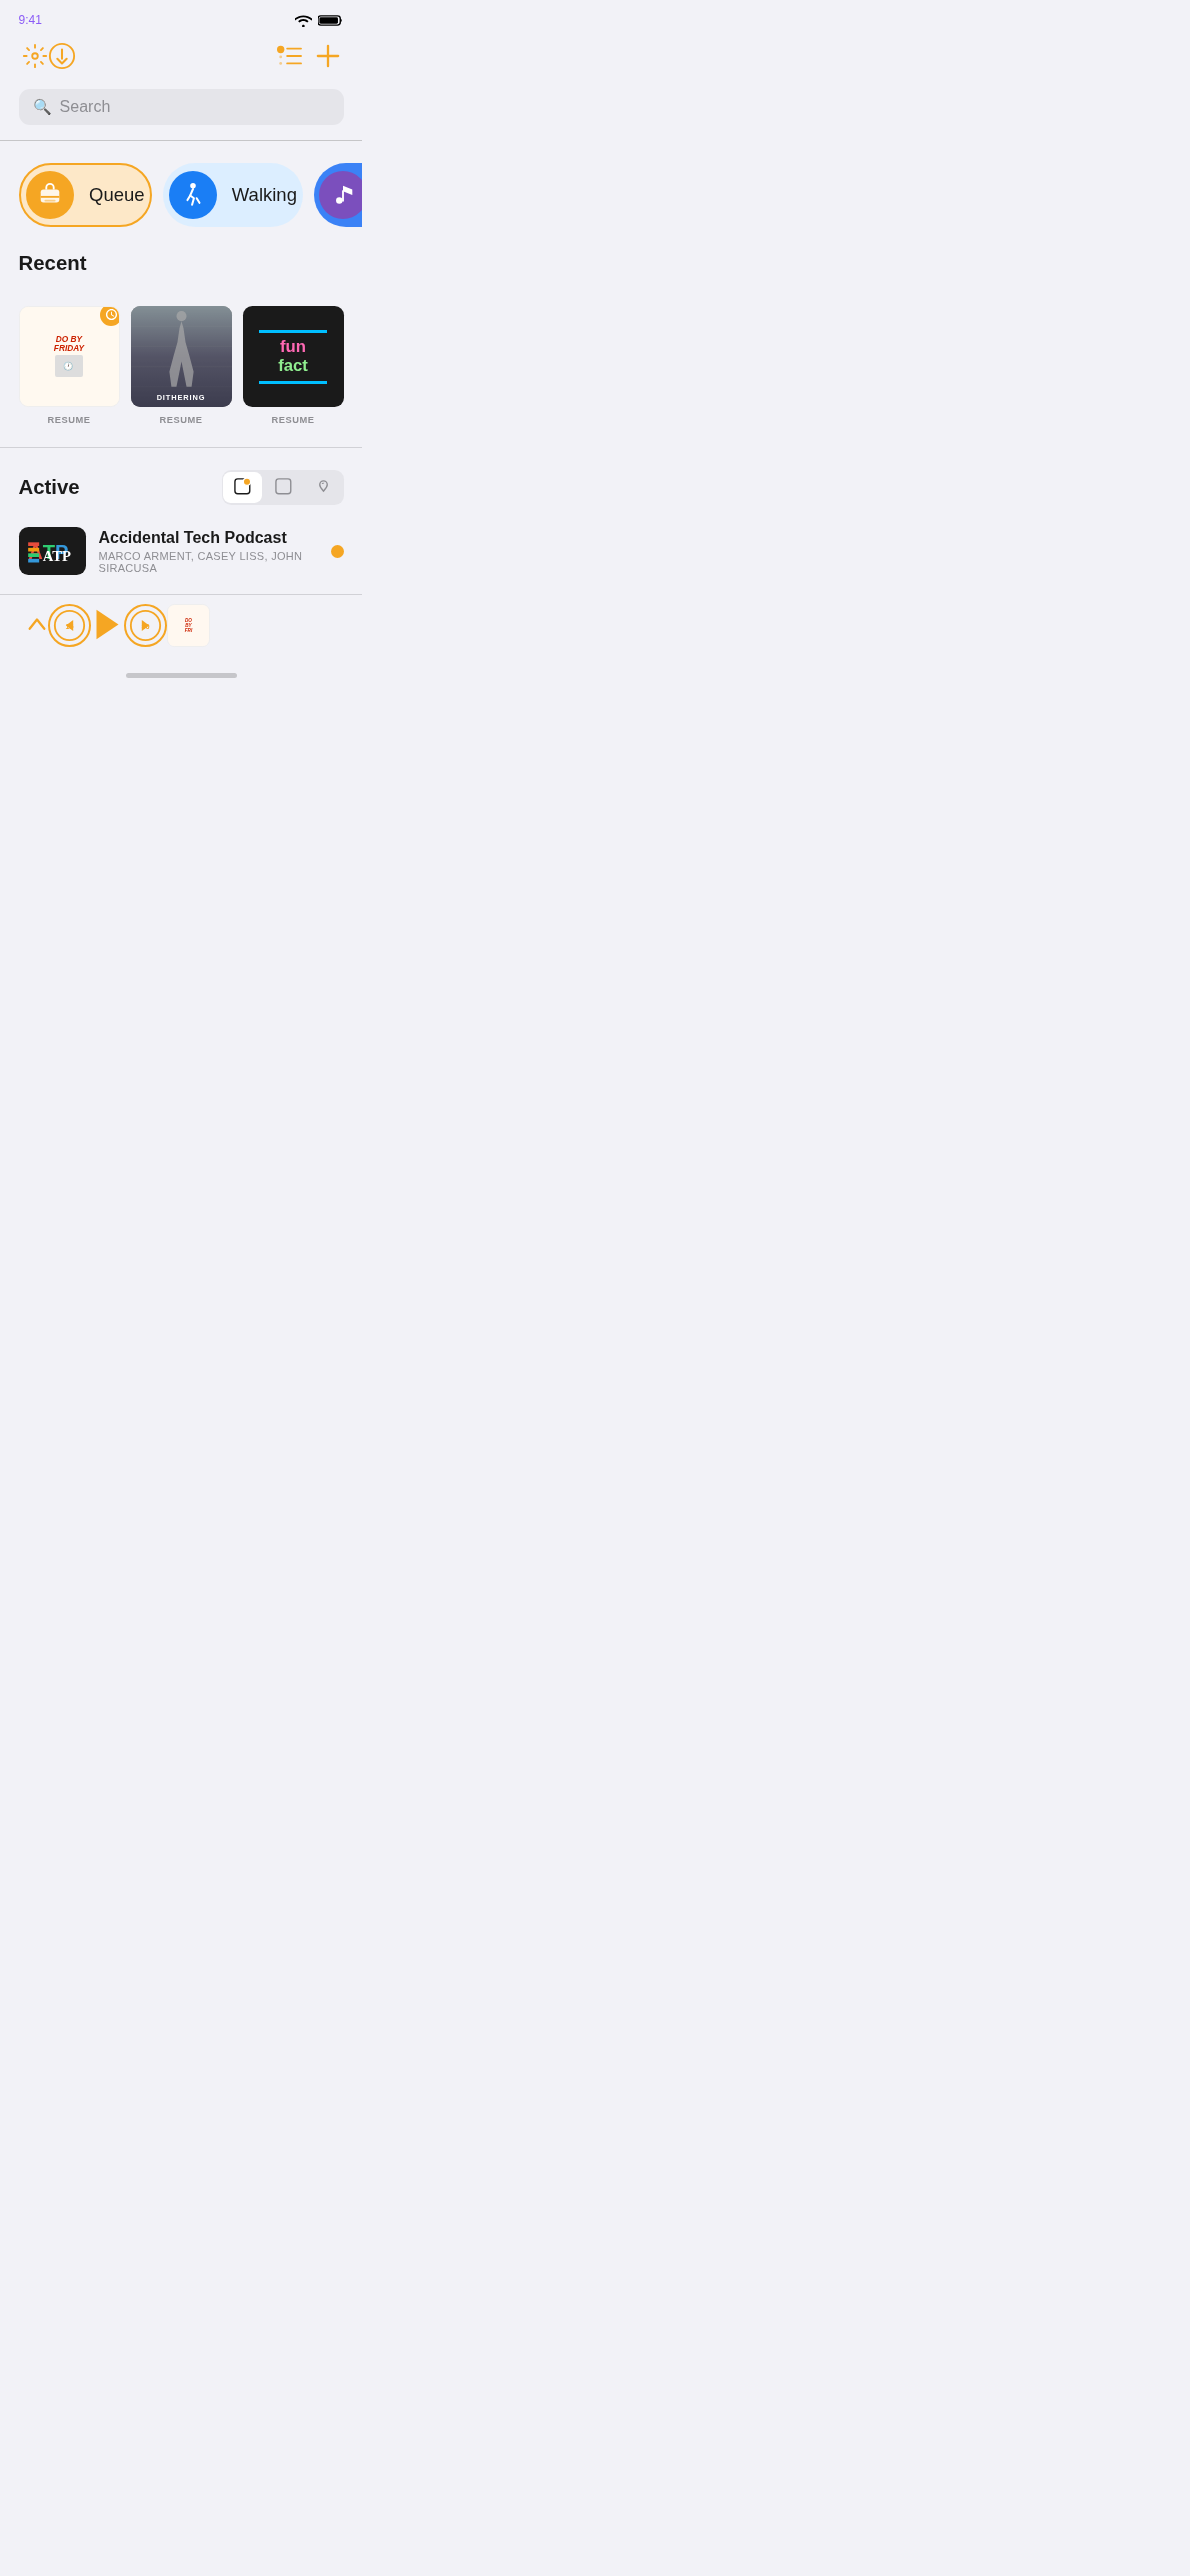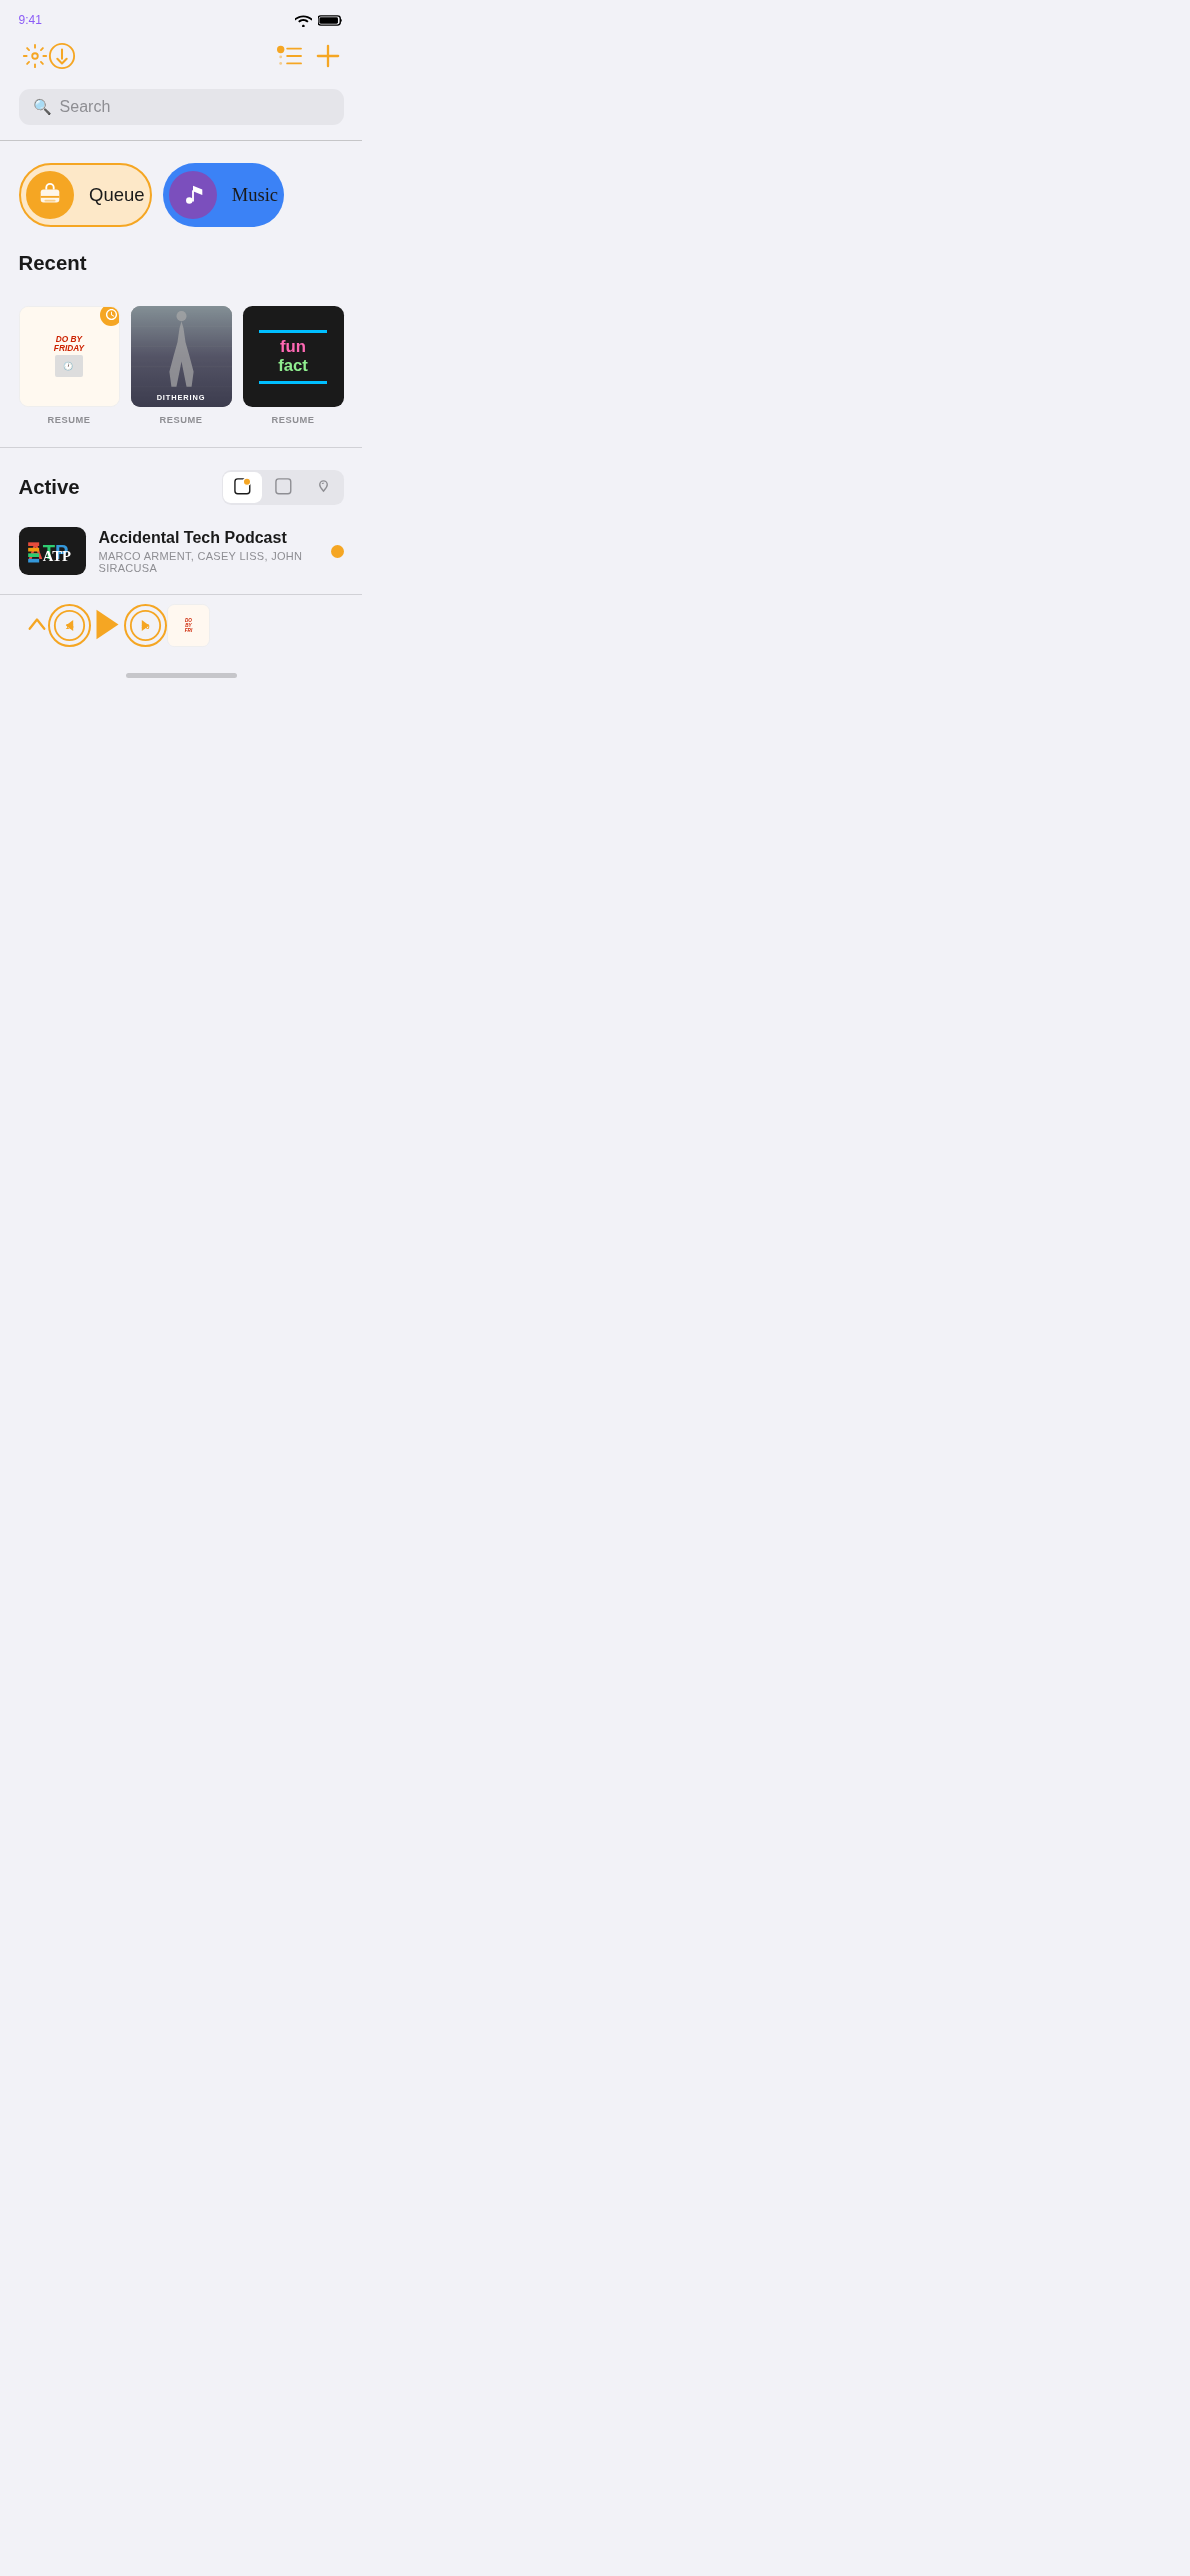--- a/index.html
+++ b/index.html
@@ -466,20 +466,31 @@
       <svg width="26" height="26" viewBox="0 0 28 28" fill="white">
         <rect x="4" y="8" width="20" height="14" rx="3" fill="white" opacity="0.9"></rect>
         <path d="M4 16h20" stroke="#f5a623" stroke-width="2"></path>
         <path d="M10 8V6a4 4 0 0 1 8 0v2" fill="none" stroke="white" stroke-width="2"></path>
         <rect x="8" y="19" width="12" height="2" rx="1" fill="#f5a623" opacity="0.5"></rect>
       </svg>
     </div>
     <span class="category-label">Queue</span>
   </div>
 
+  <div class="category-btn walking">
+    <div class="category-icon-circle walking-circle">
+      <svg width="24" height="26" viewBox="0 0 26 28" fill="white">
+        <circle cx="13" cy="4" r="3" fill="white"></circle>
+        <path d="M13 7.5l-3 7 4 3-2 7" stroke="white" stroke-width="2.2" stroke-linecap="round" stroke-linejoin="round" fill="none"></path>
+        <path d="M10 14.5l-3 5" stroke="white" stroke-width="2.2" stroke-linecap="round" fill="none"></path>
+        <path d="M17 17.5l3 5" stroke="white" stroke-width="2.2" stroke-linecap="round" fill="none"></path>
+      </svg>
+    </div>
+    <span class="category-label">Walking</span>
+  </div>
 
   <div class="category-btn music">
     <div class="category-icon-circle music-circle">
       <svg width="26" height="26" viewBox="0 0 28 28" fill="white">
         <path d="M14 4 L24 8 L24 14 L14 10 Z" fill="white"></path>
         <circle cx="10" cy="20" r="3.5" fill="white"></circle>
         <rect x="13" y="9" width="2" height="12" fill="white"></rect>
       </svg>
     </div>
     <span class="category-label">Music</span>

